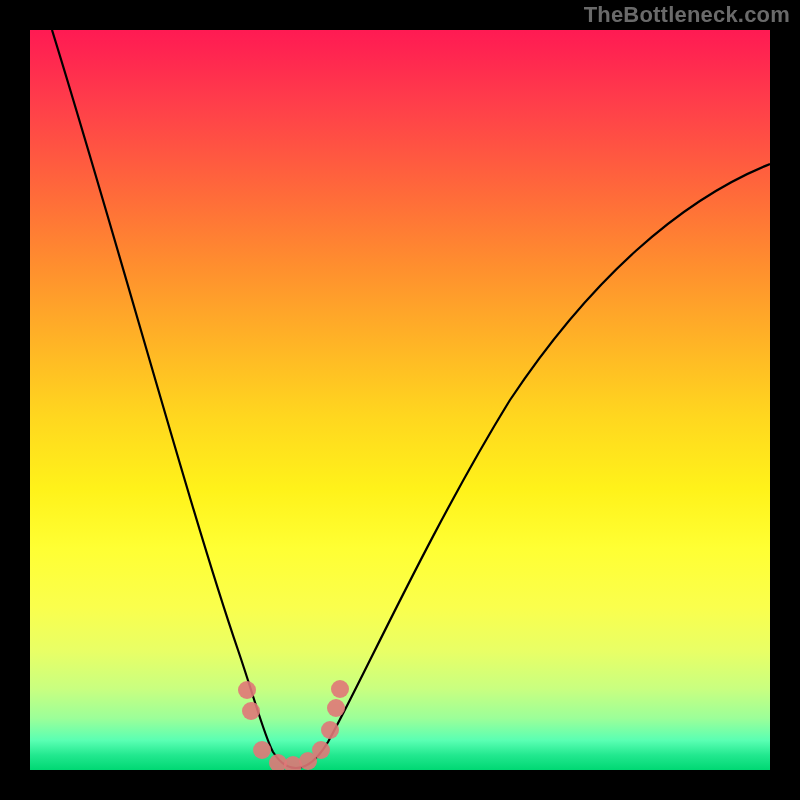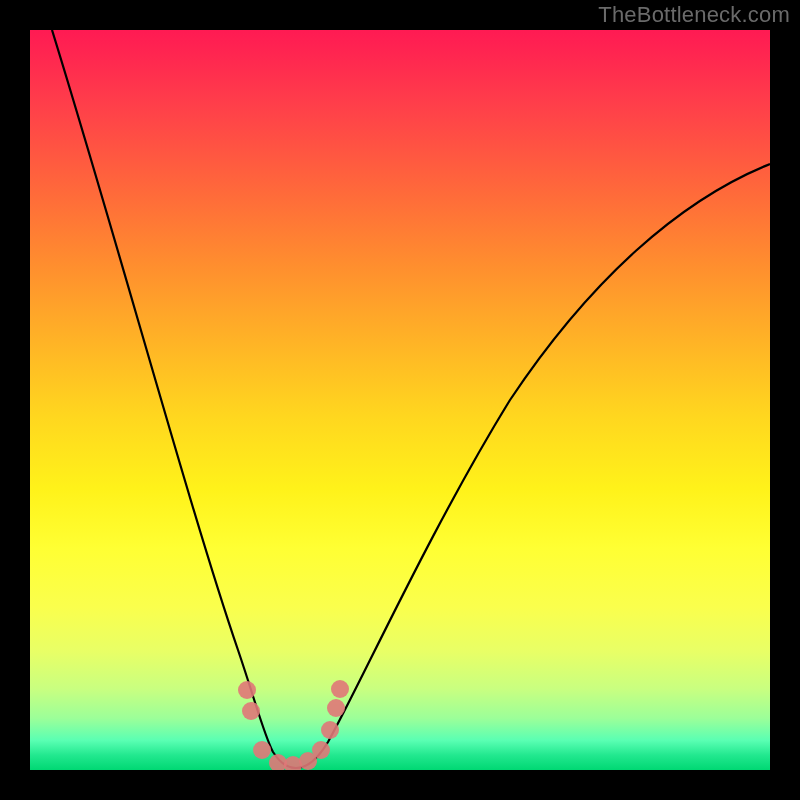--- a/index.html
+++ b/index.html
@@ -10,20 +10,21 @@
     background: #000;
     overflow: hidden;
   }
   .frame {
     position: absolute;
     top: 0;
     left: 0;
     width: 800px;
     height: 688px;
     background: #000;
+    font-weight: bold;
   }
   .plot-area {
     position: absolute;
     top: 30px;
     left: 30px;
     width: 740px;
     height: 740px;
     background: linear-gradient(to bottom,
       #ff1a53 0%,
       #ff3e4a 10%,

